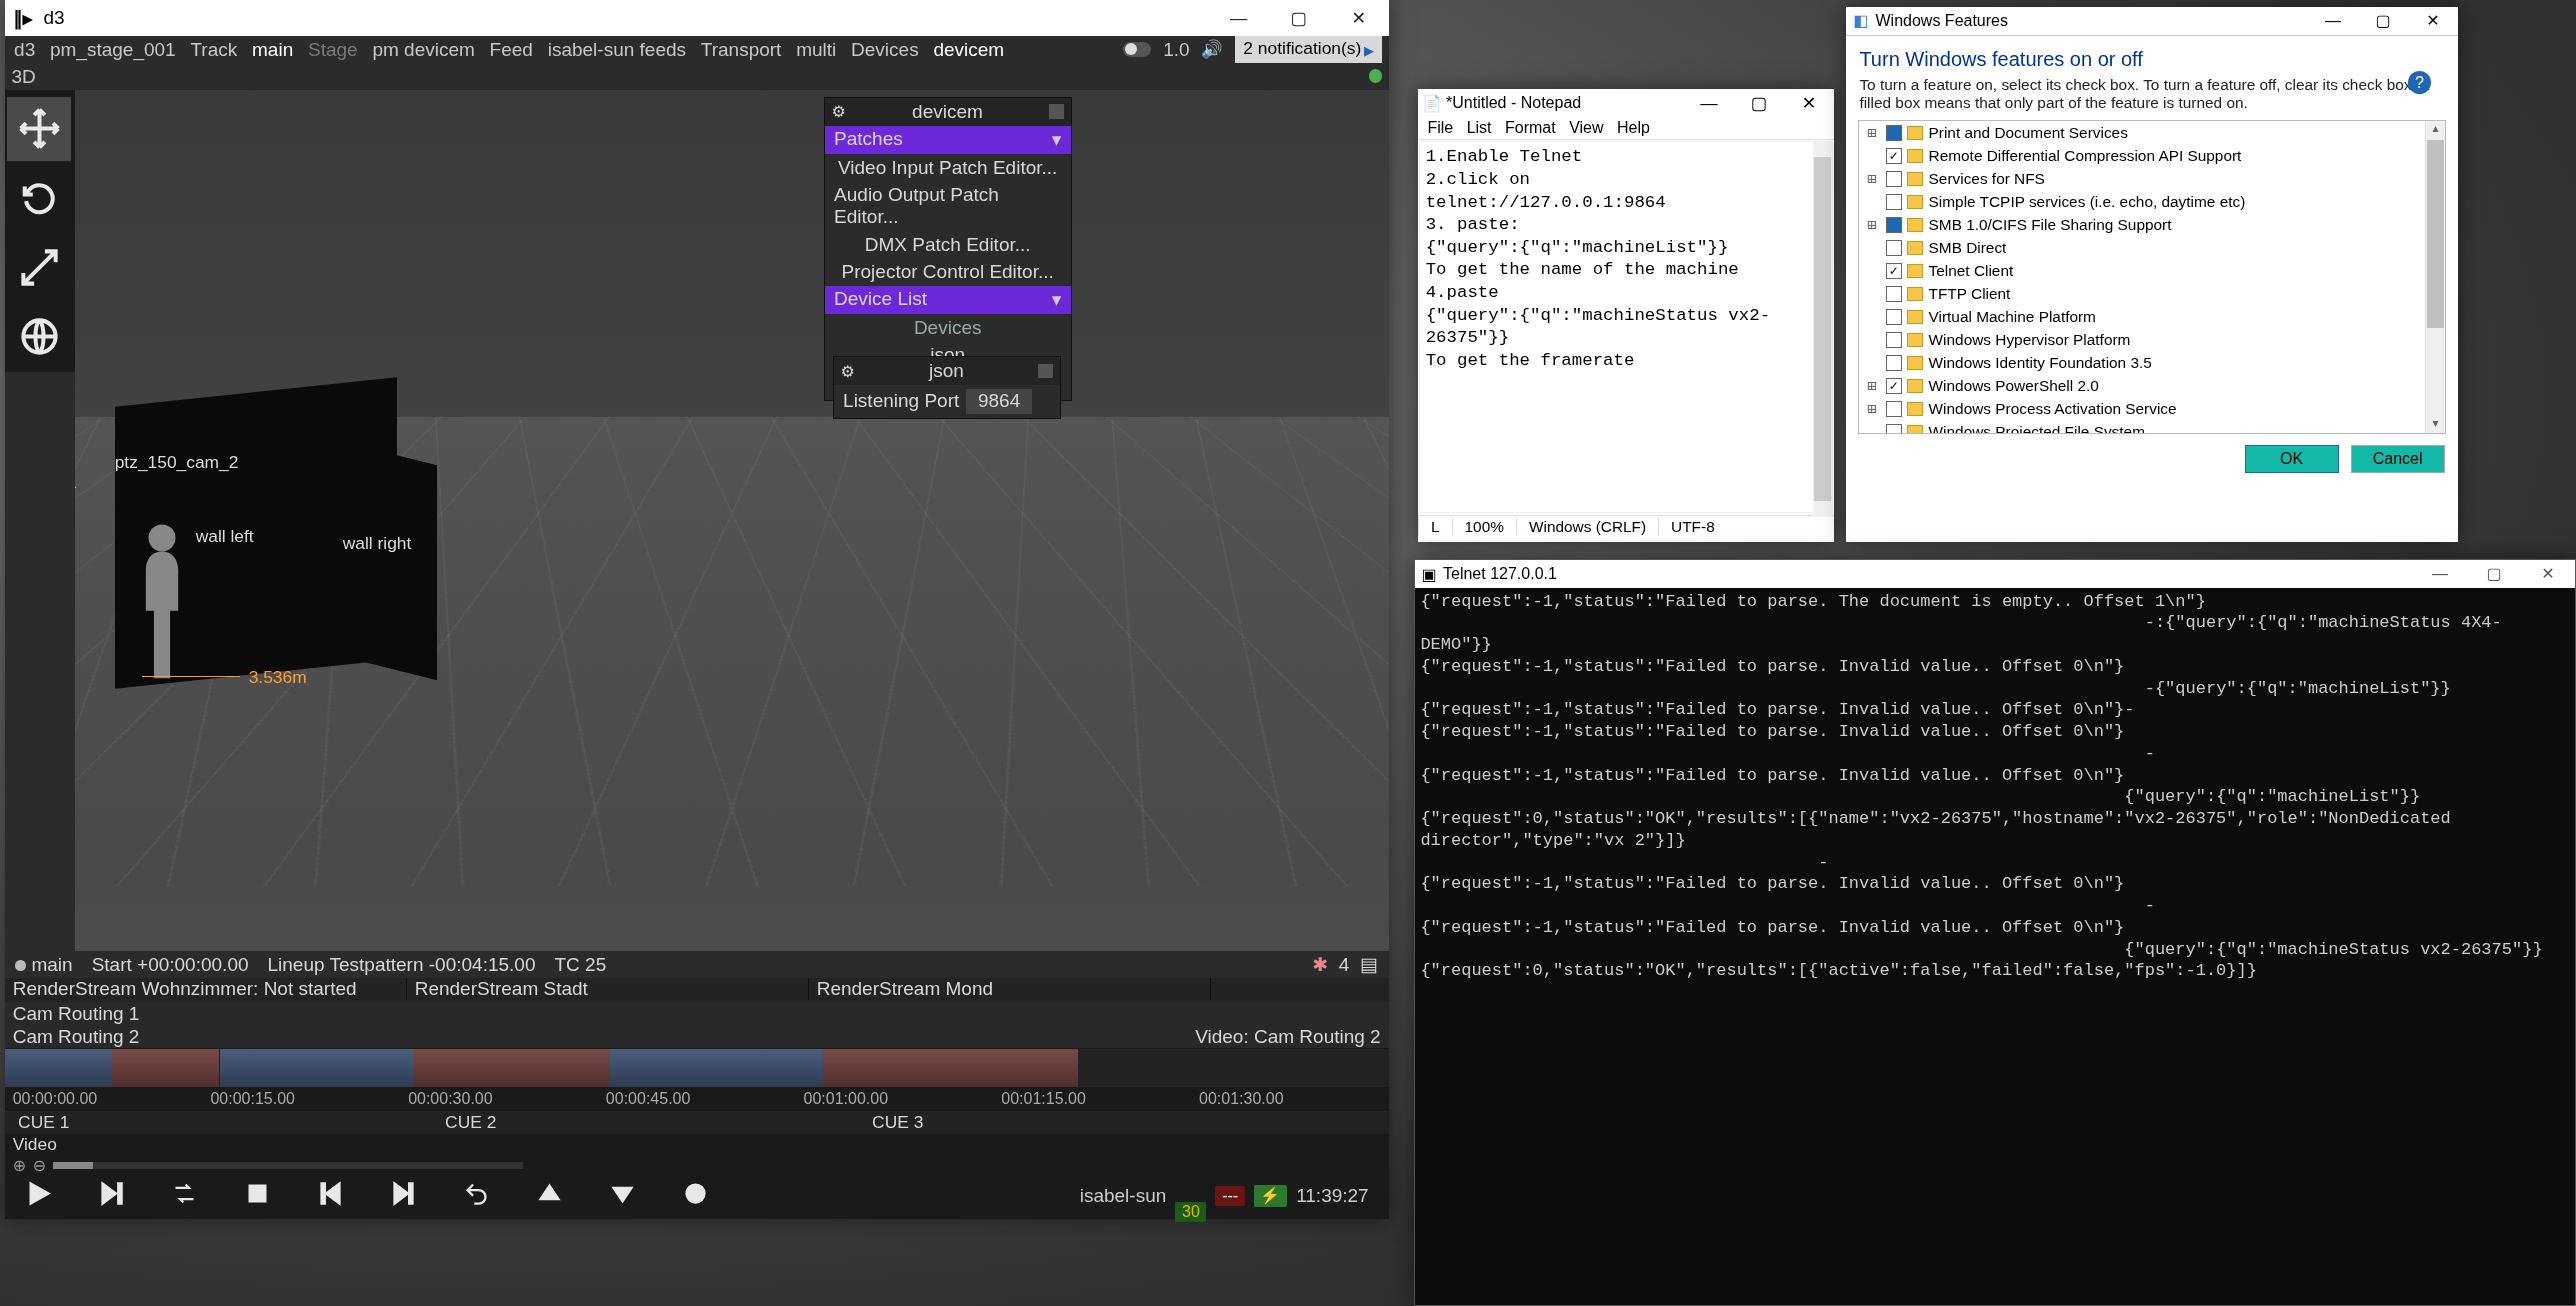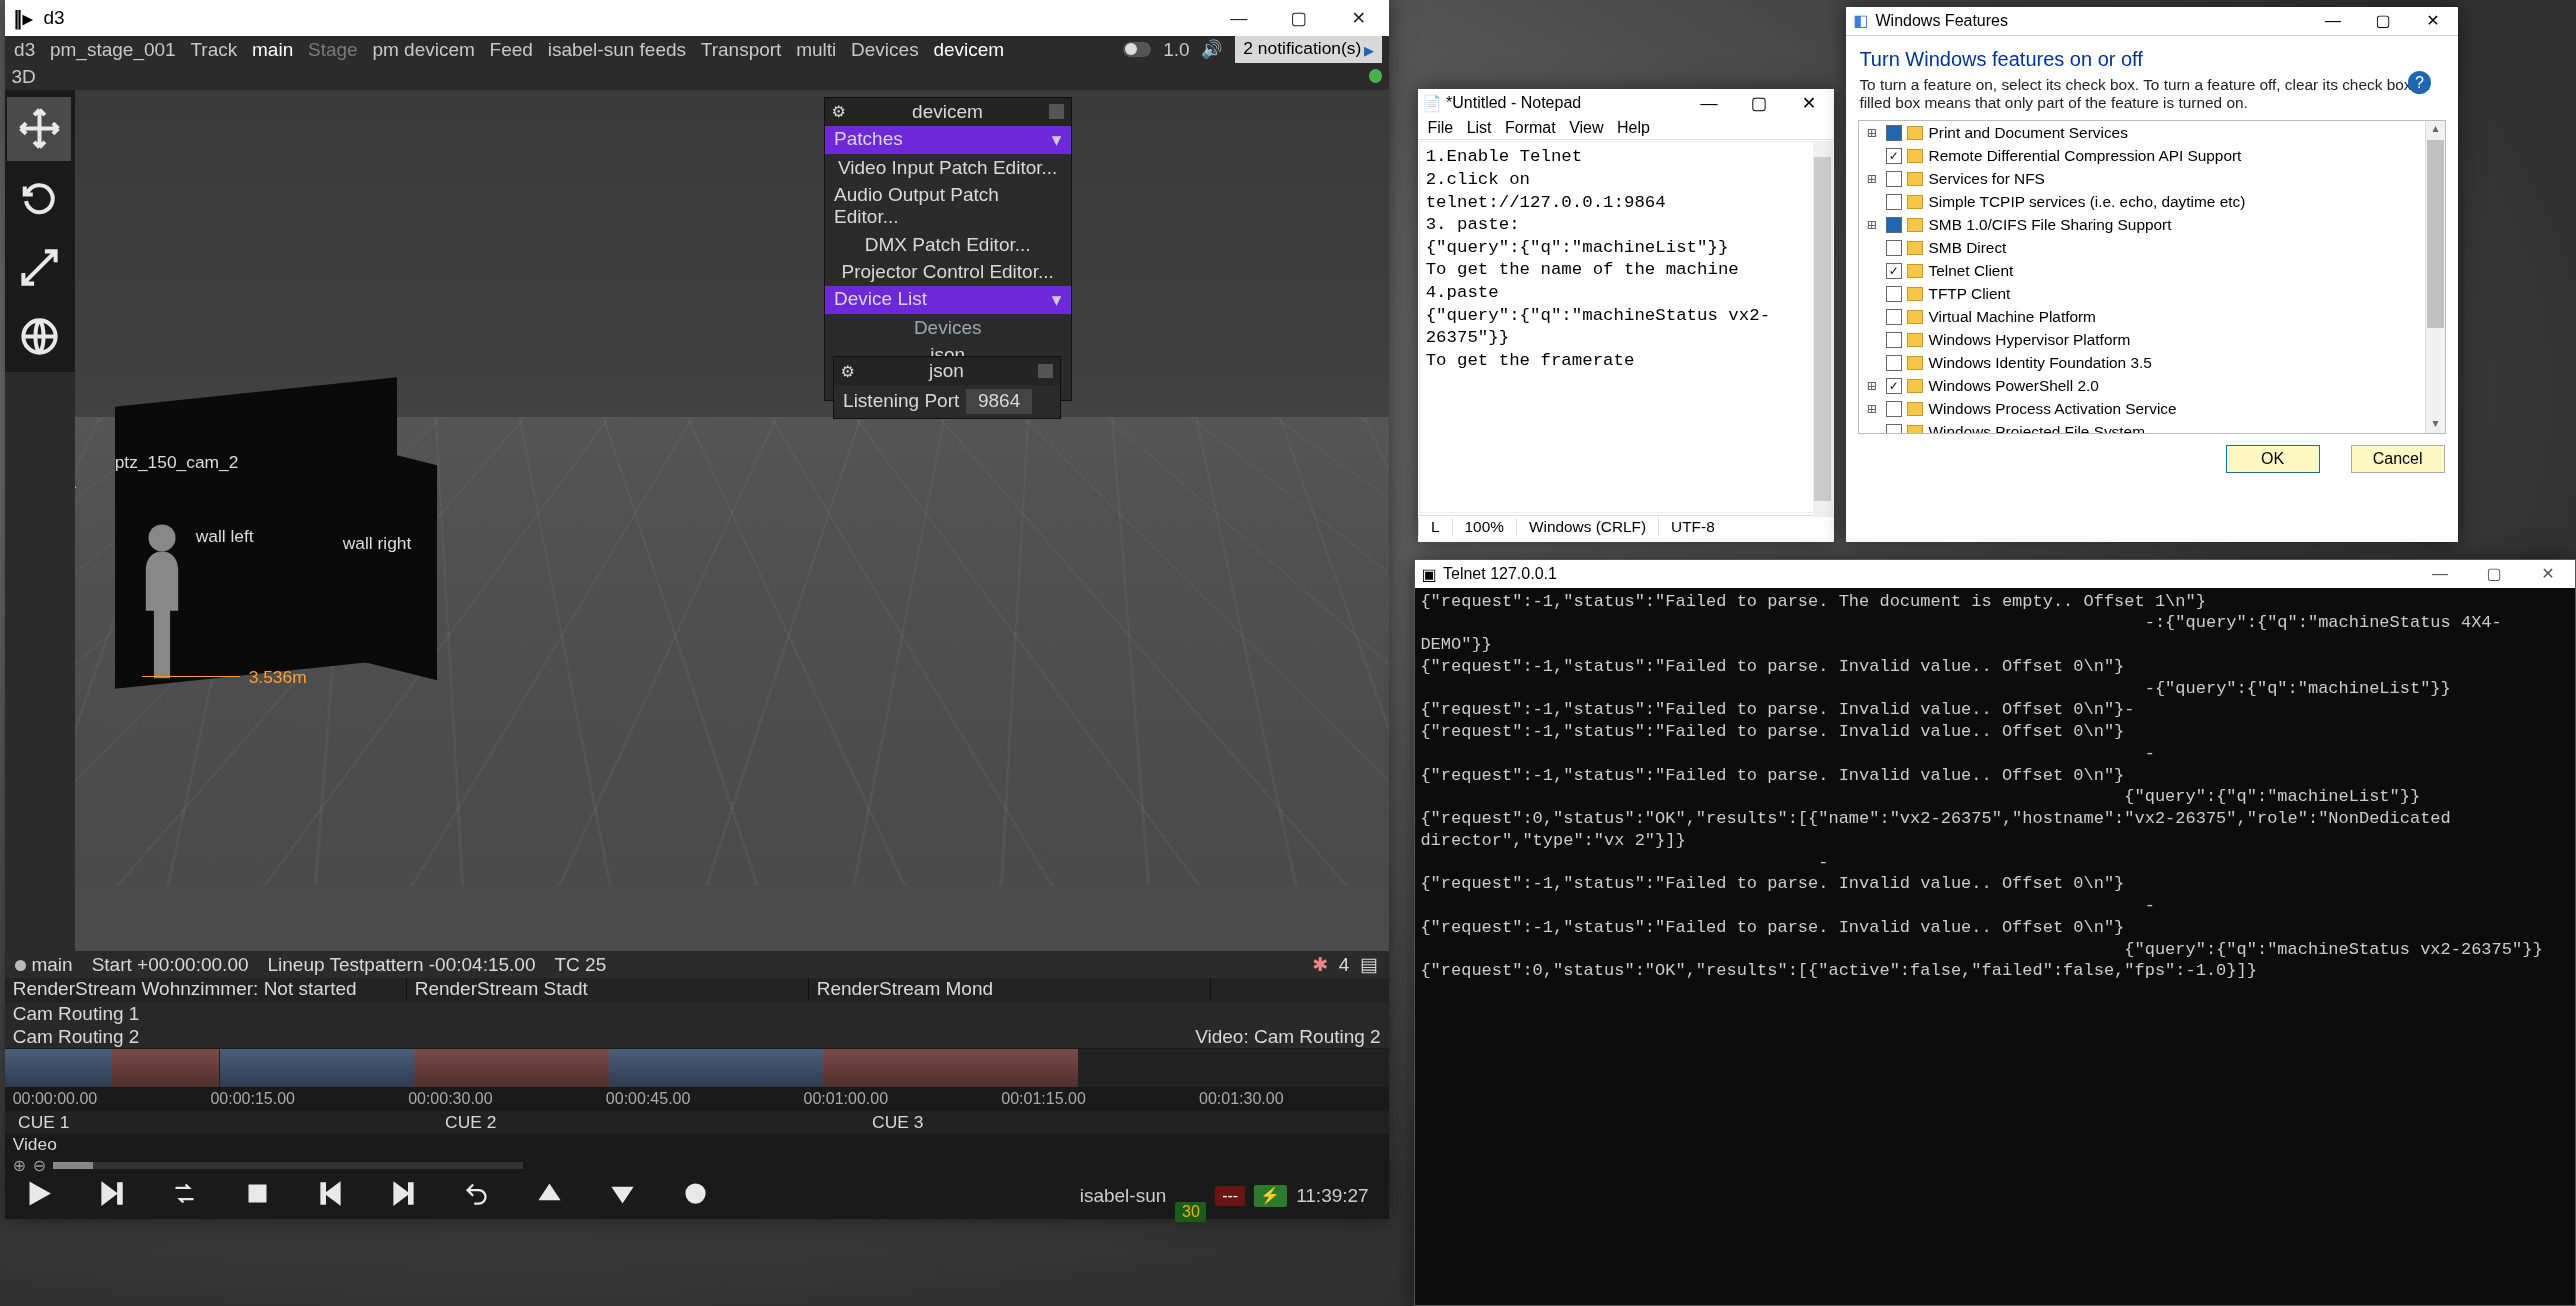--- a/index.html
+++ b/index.html
@@ -141,21 +141,21 @@
   .wfeat .help { position:absolute; right:27px; top:64px; width:23px; height:23px; border-radius:50%; background:#2067b2; color:#fff; text-align:center; line-height:23px; font-size:16px; }
   .wfeat .desc { font-size:15.4px; padding:1.3px 13.4px 8px; color:#222; }
   .wfeat .list { margin:0 12px; border:0.7px solid #bbb; height:314px; overflow:hidden; position:relative; font-size:15.4px; }
   .wfeat .item { display:flex; align-items:center; height:23px; padding-left:8px; gap:5.4px; }
   .wfeat .exp { width:13.4px; color:#666; font-family:monospace; }
   .wfeat .cb { width:16px; height:16px; border:0.7px solid #666; display:flex; align-items:center; justify-content:center; font-size:12px; }
   .wfeat .cb.filled { background:#2067b2; }
   .wfeat .cb.check::after { content:"✓"; color:#111; }
   .wfeat .fld { width:16px; height:13.4px; background:#f5c648; border:0.7px solid #c89a20; }
   .wfeat .buttons { display:flex; justify-content:flex-end; gap:12px; padding:10.7px 13.4px; }
-  .wfeat button { width:94px; height:28px; font-size:16px; background:#fef9c3; border:0.7px solid #aaa;margin-left:19px; }
+  .wfeat button { width:94px; height:28px; font-size:16px; background:#14b8a6; border:0.7px solid #aaa; }
   .wfeat button.primary { border:1.3px solid #2067b2; }
   .wf-scroll { position:absolute; right:0; top:0; bottom:0; width:20px; background:#f0f0f0; border-left:0.7px solid #ddd; }
   .wf-scroll .ar { height:17.4px; text-align:center; color:#666; font-size:12px; }
   .wf-scroll .thumb { position:absolute; top:19px; height:188px; left:1.3px; right:1.3px; background:#c0c0c0; }
 
   
   .telnet { left:1414px; top:559px; width:1162px; height:747px; background:#0c0c0c; border:0.7px solid #555; }
   .telnet .titlebar { height:28px; background:#fff; color:#000; display:flex; align-items:center; font-size:16px; }
   .telnet .titlebar .nicon { width:28px; text-align:center; }
   .telnet .titlebar .ttl { flex:1; }

